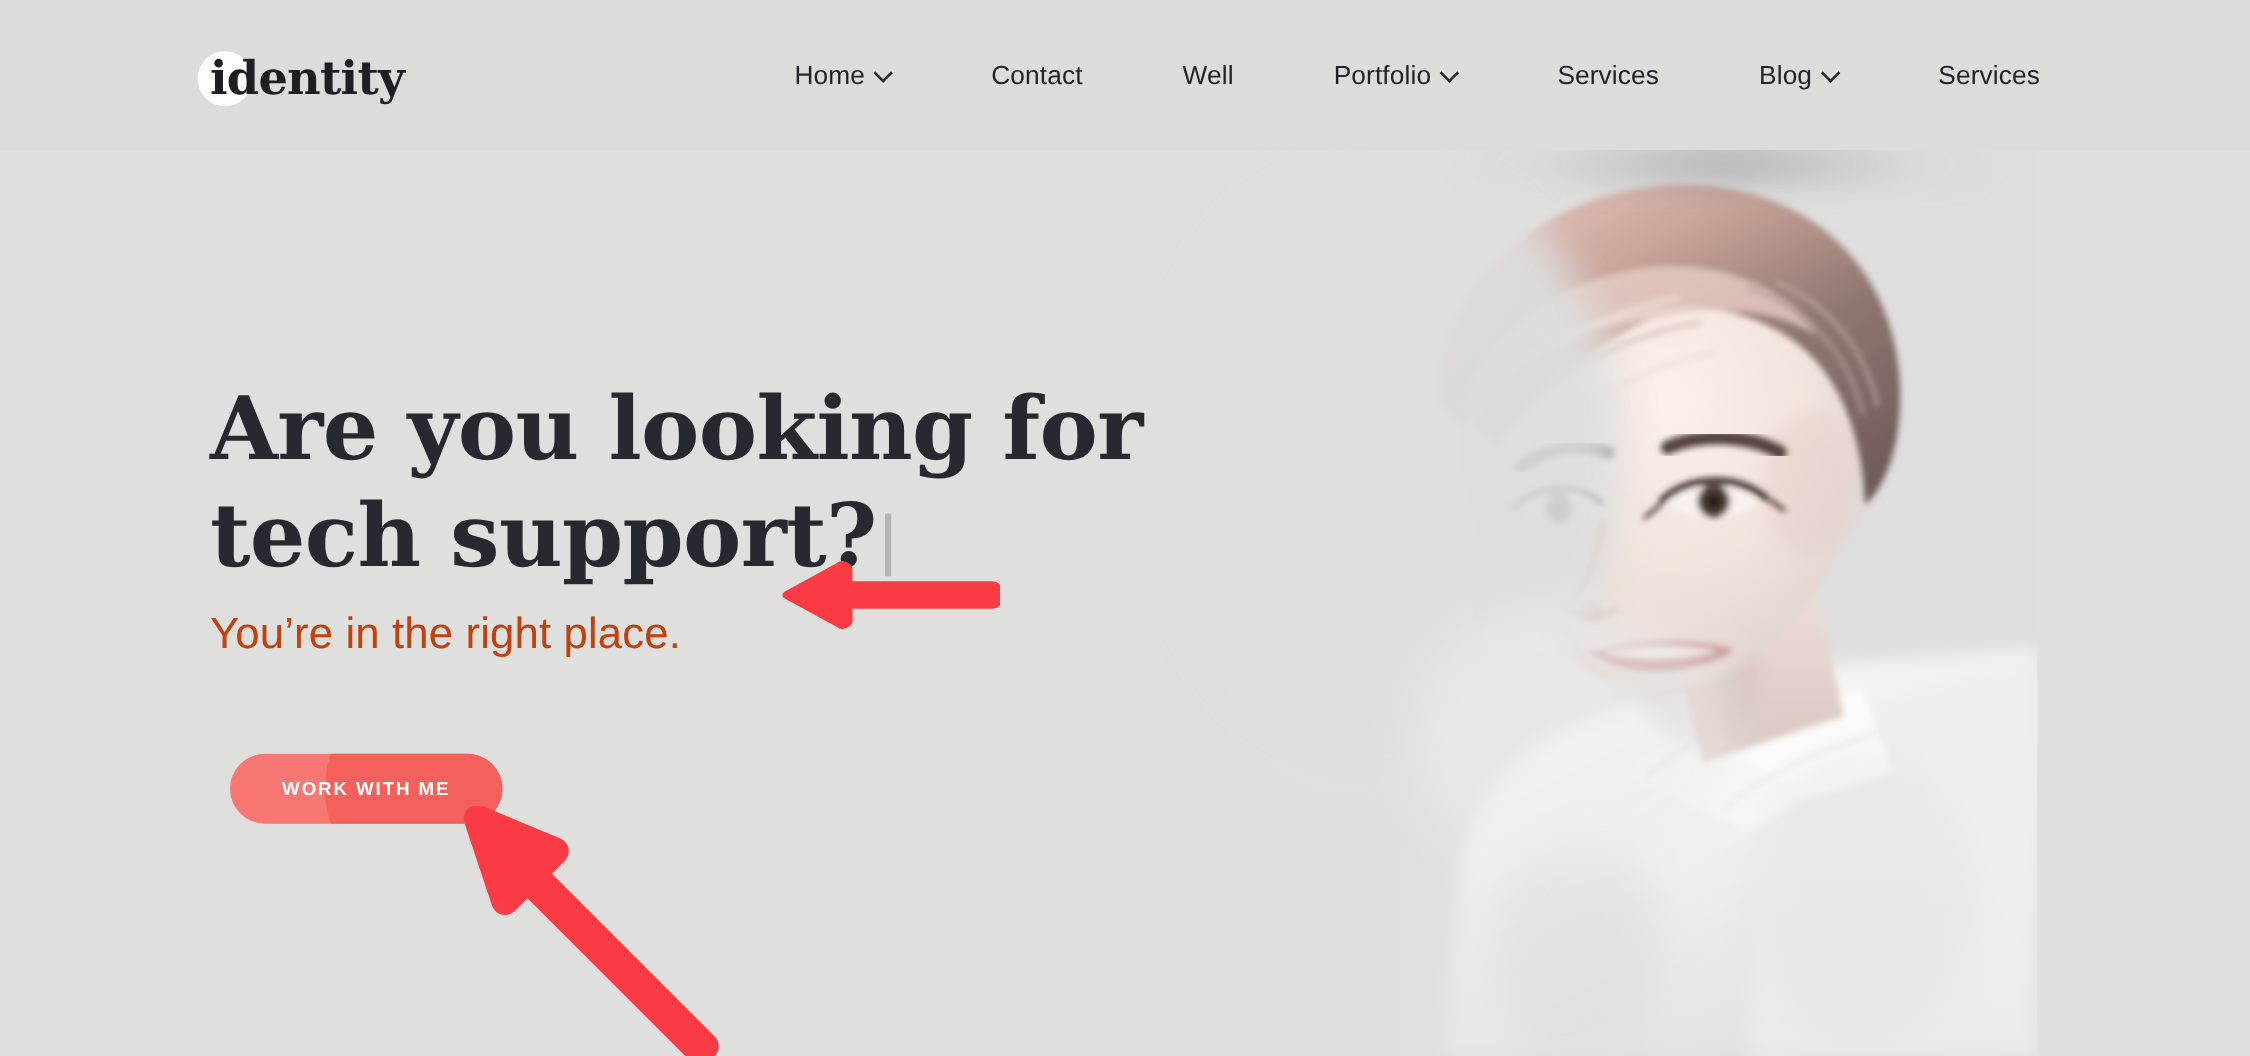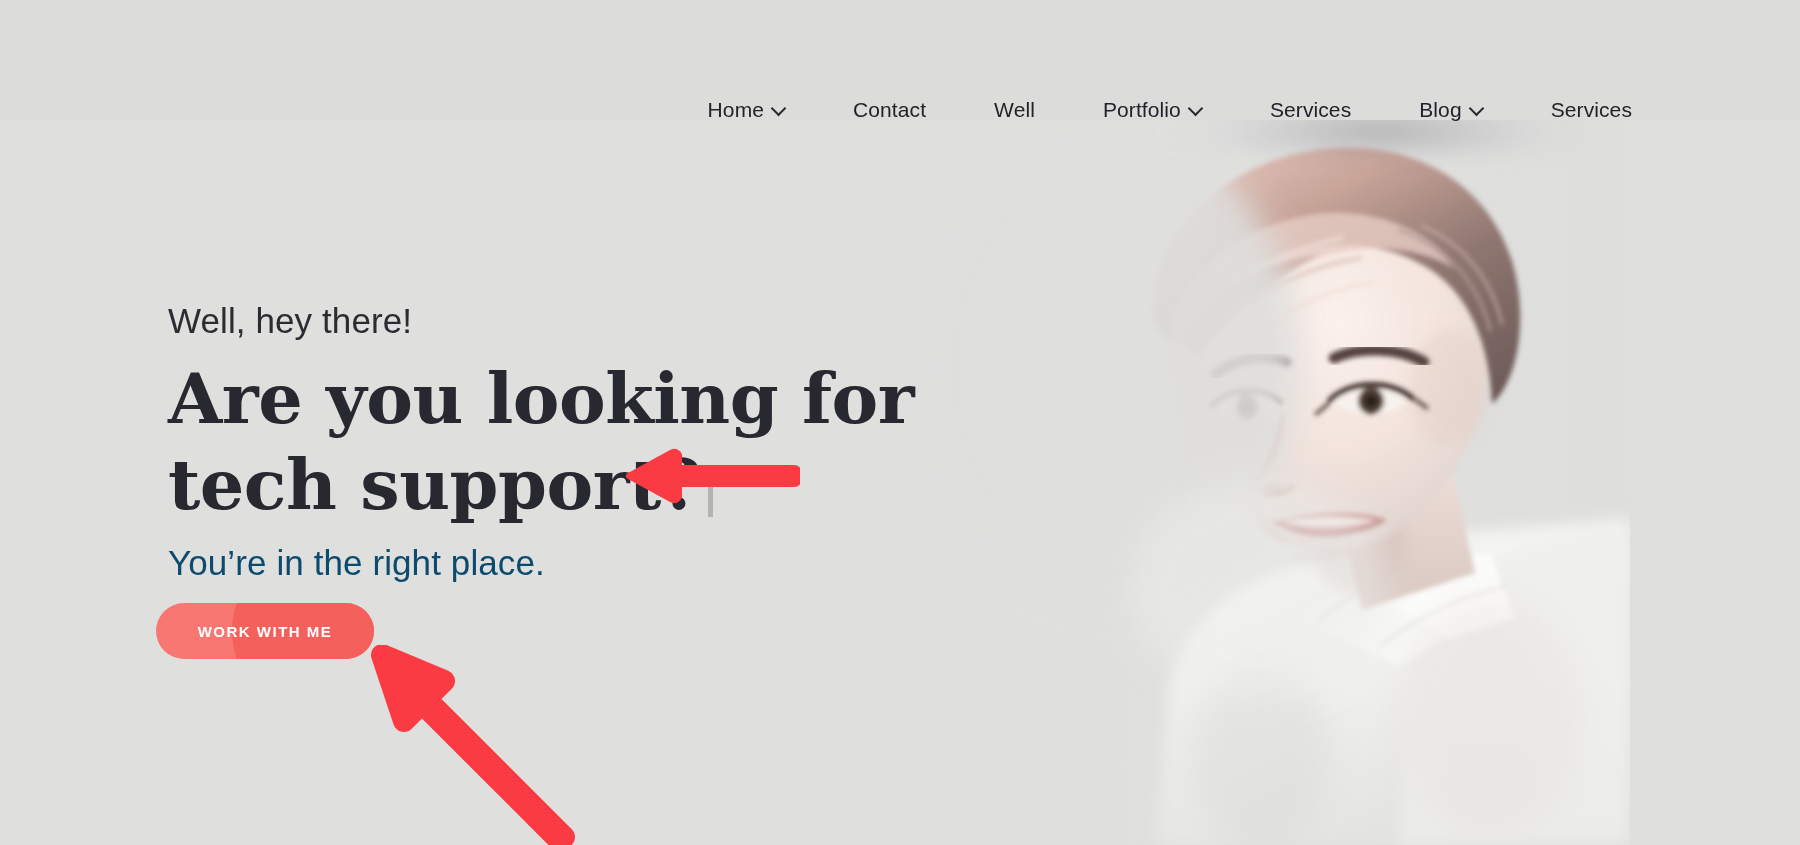--- a/index.html
+++ b/index.html
@@ -91,22 +91,22 @@
     line-height: 1;
     z-index: 2;
   }
 
   .main-nav {
     position: absolute;
     right: 168px;
     top: 0;
     height: 120px;
     display: flex;
-    align-items: flex-end;
-    gap: 4px;
+    align-items: center;
+    gap: 16px;
   }
   .nav-item {
     display: flex;
     align-items: center;
     gap: 9px;
     padding: 0 32px;
     font-size: 21px;
     color: #22222a;
     letter-spacing: 0.1px;
     cursor: pointer;
@@ -159,30 +159,30 @@
   .type-caret {
     display: inline-block;
     width: 5px;
     height: 50px;
     background: #b4b4b4;
     vertical-align: -8px;
     margin-left: 7px;
   }
   .subhead {
     font-size: 35px;
-    color: #0c4a6e;
+    color: #c2410c;
     letter-spacing: 0.1px;
     margin-top: 14px;
     line-height: 1.2;
   }
 
   
   .cta {
     position: absolute;
-    left: 156px;
+    left: 184px;
     top: 603px;
     width: 218px;
     height: 56px;
     border: none;
     border-radius: 28px;
     background: #f87773;
     overflow: hidden;
     cursor: pointer;
     display: flex;
     align-items: center;
@@ -371,20 +371,24 @@
       <rect x="0" y="560" width="700" height="167" fill="url(#botFade)"></rect>
       <ellipse cx="180" cy="250" rx="190" ry="240" fill="#dfdfde" opacity="0.9" filter="url(#veryBlur)"></ellipse>
       <ellipse cx="330" cy="470" rx="130" ry="110" fill="#ededeb" opacity="0.55" filter="url(#veryBlur)"></ellipse>
     </svg>
   </div>
 
   <div class="photo-shadow"></div>
 
   <header class="site-header">
 
+    <a class="logo">
+      <span class="logo-dot"></span>
+      <span class="logo-text">identity</span>
+    </a>
 
     <nav class="main-nav">
       <div class="nav-item">
         <span>Home</span>
         <span class="chev"></span>
       </div>
       <div class="nav-item">
         <span>Contact</span>
       </div>
       <div class="nav-item">
@@ -401,21 +405,20 @@
         <span>Blog</span>
         <span class="chev"></span>
       </div>
       <div class="nav-item">
         <span>Services</span>
       </div>
     </nav>
   </header>
 
   <div class="hero-copy">
-    <div class="eyebrow">Well, hey there!</div>
     <h1 class="headline"><span>Are you looking for
 tech support?</span><span class="type-caret"></span></h1>
     <div class="subhead">You’re in the right place.</div>
   </div>
 
   <button class="cta">
     <span class="cta-fill"></span>
     <span class="cta-label">Work with me</span>
   </button>
 

